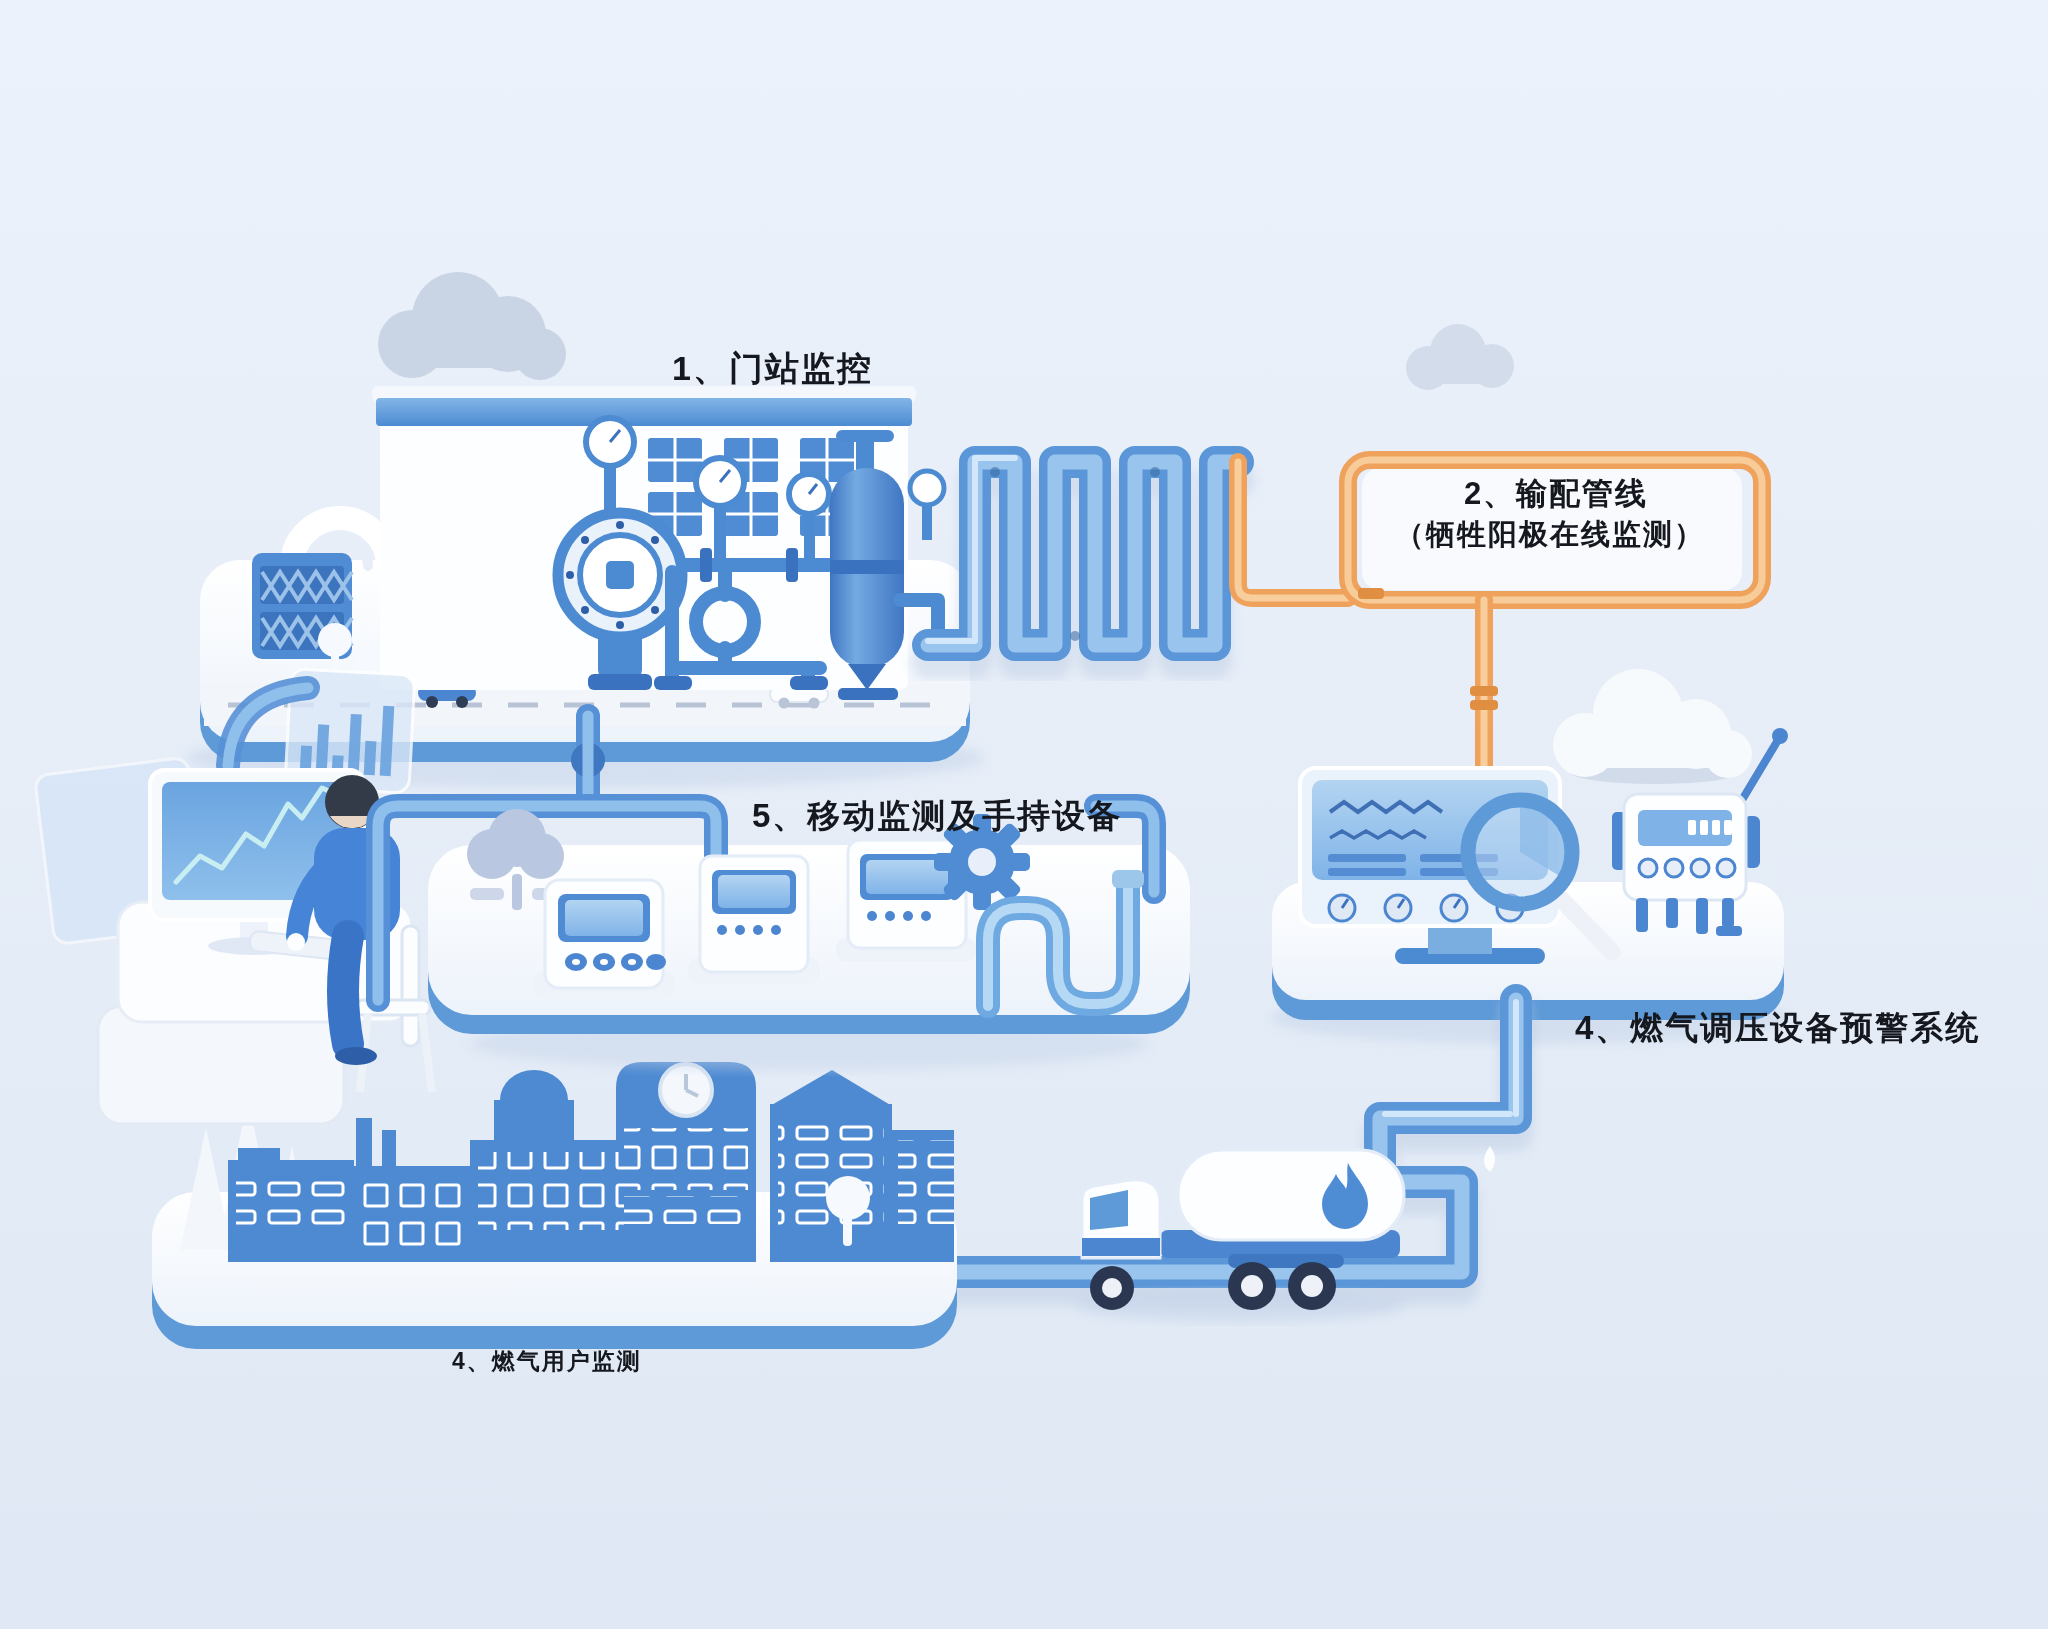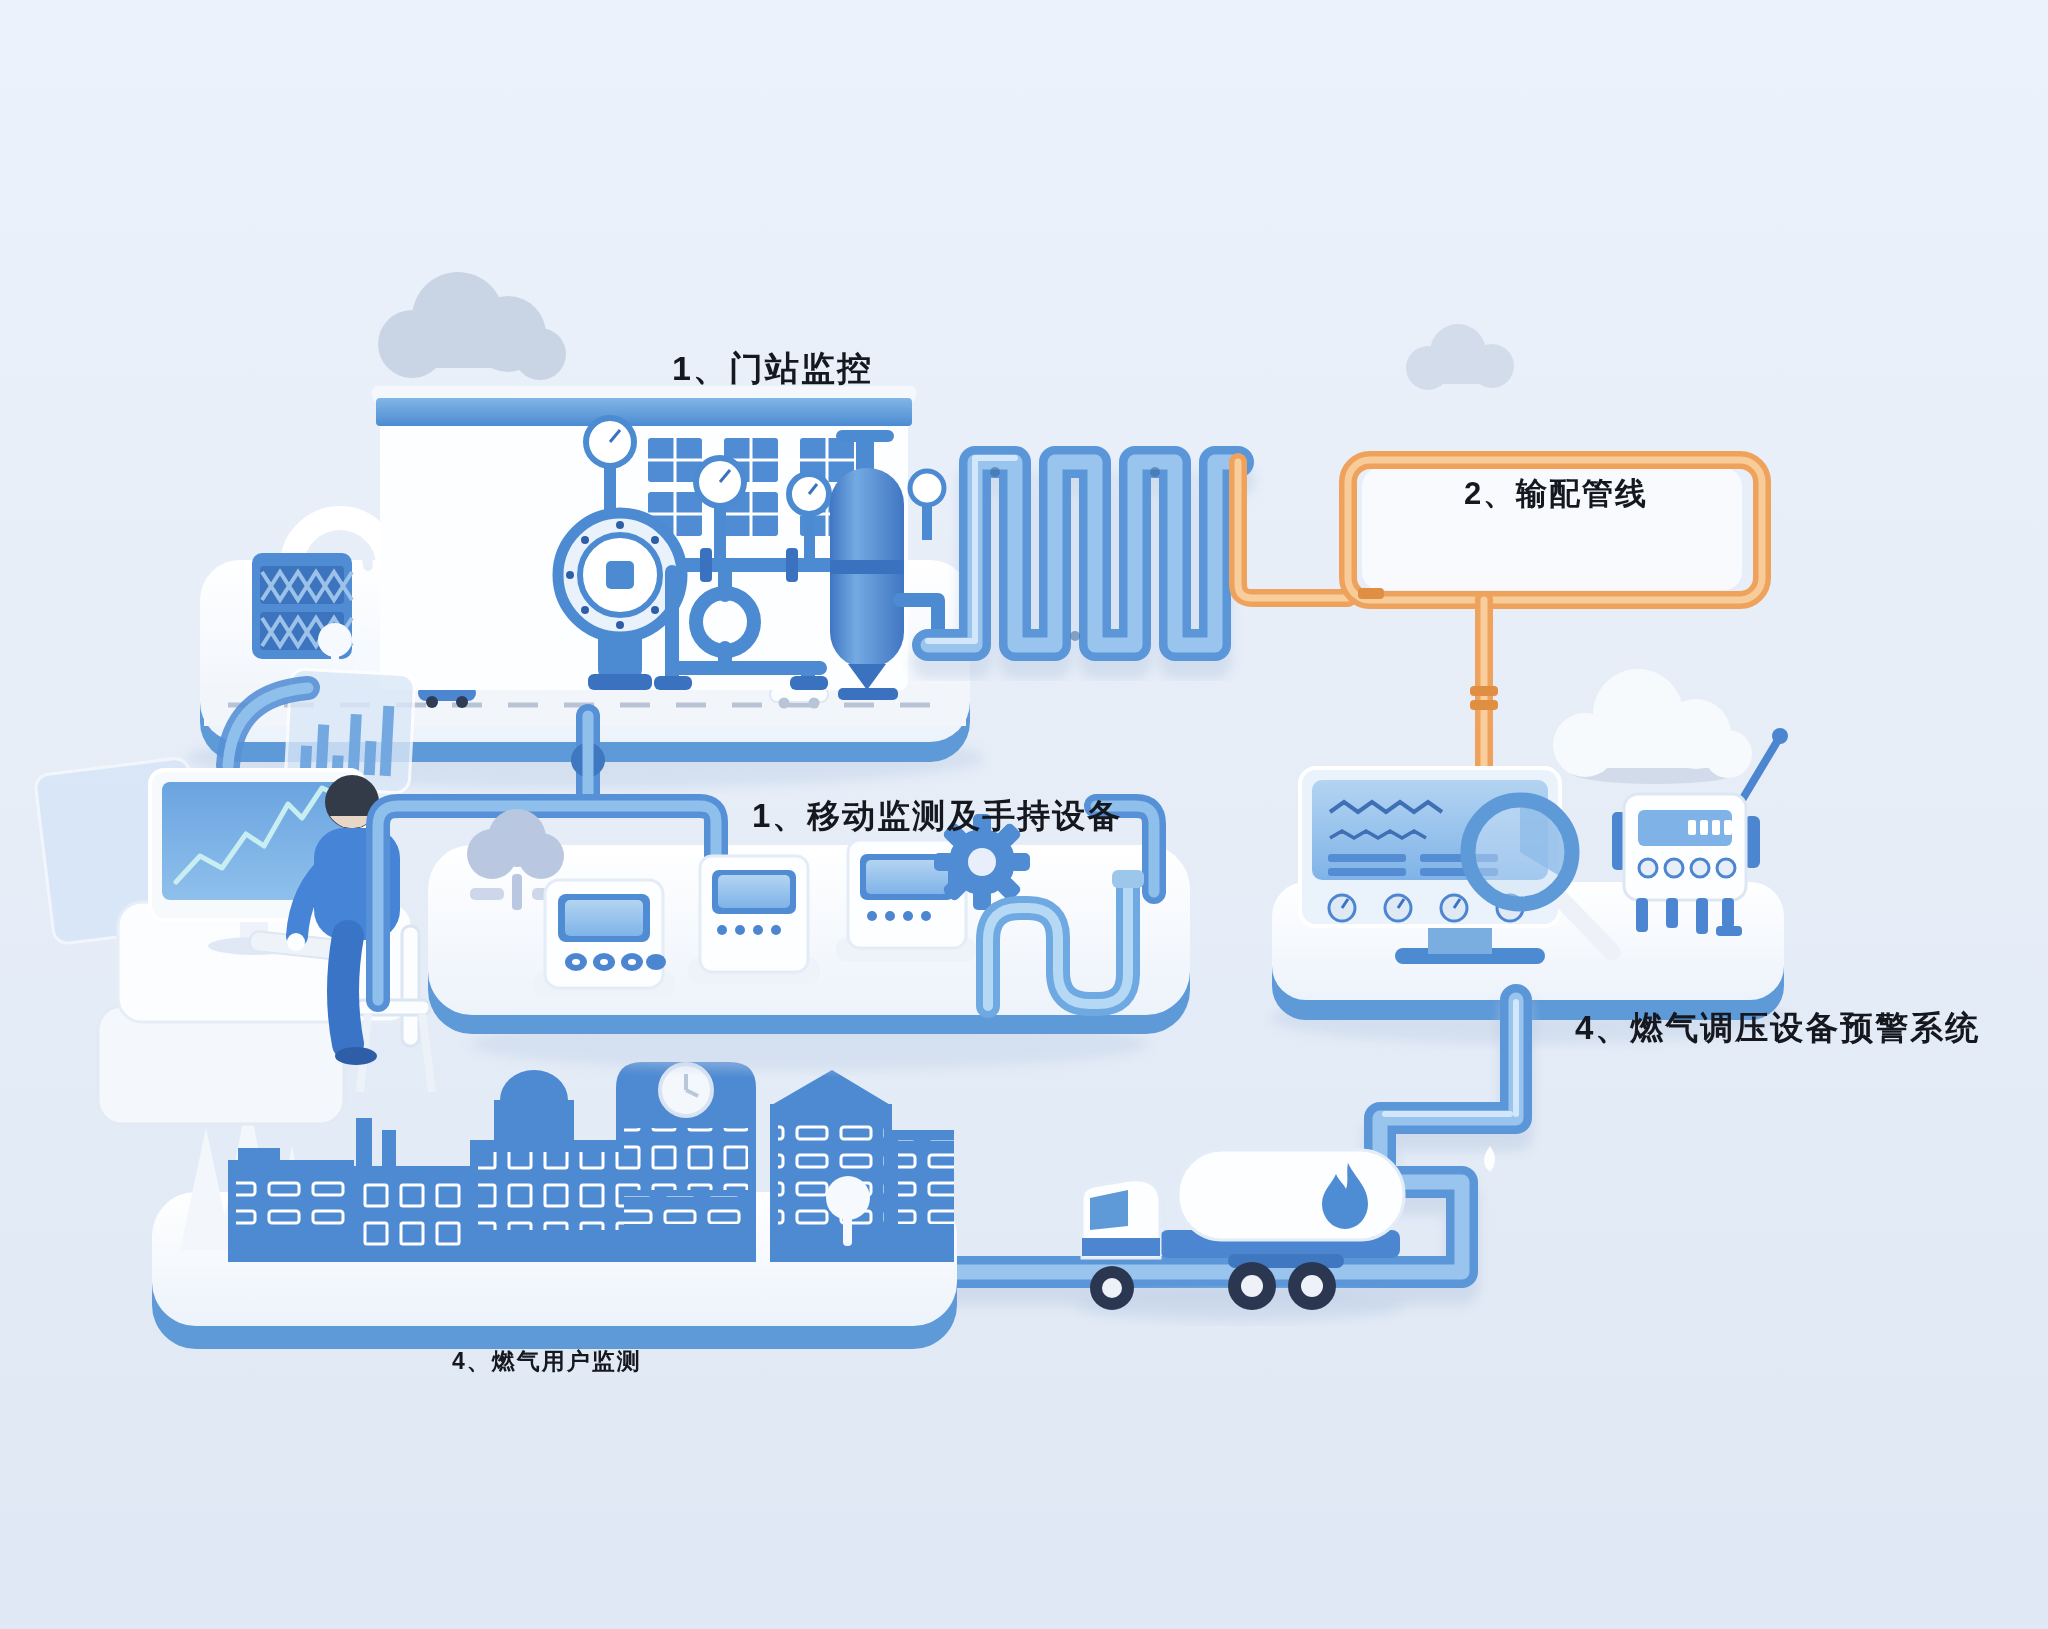--- a/index.html
+++ b/index.html
@@ -508,23 +508,24 @@
       <rect x="1112" y="870" width="32" height="18" rx="6" fill="#9cc6ea"></rect>
     </g>
   </g>
 </svg>
 
 <div class="lbl lbl-1">
   <span>1、门站监控</span>
 </div>
 <div class="lbl lbl-2">
   <span class="l1">2、输配管线</span>
+  <span class="l2">（牺牲阳极在线监测）</span>
 </div>
 <div class="lbl lbl-3">
   <span>4、燃气调压设备预警系统</span>
 </div>
 <div class="lbl lbl-4">
   <span>4、燃气用户监测</span>
 </div>
 <div class="lbl lbl-5">
-  <span>1、移动监测及手持设备</span>
+  <span>5、移动监测及手持设备</span>
 </div>
 </div>
 
 </body></html>

